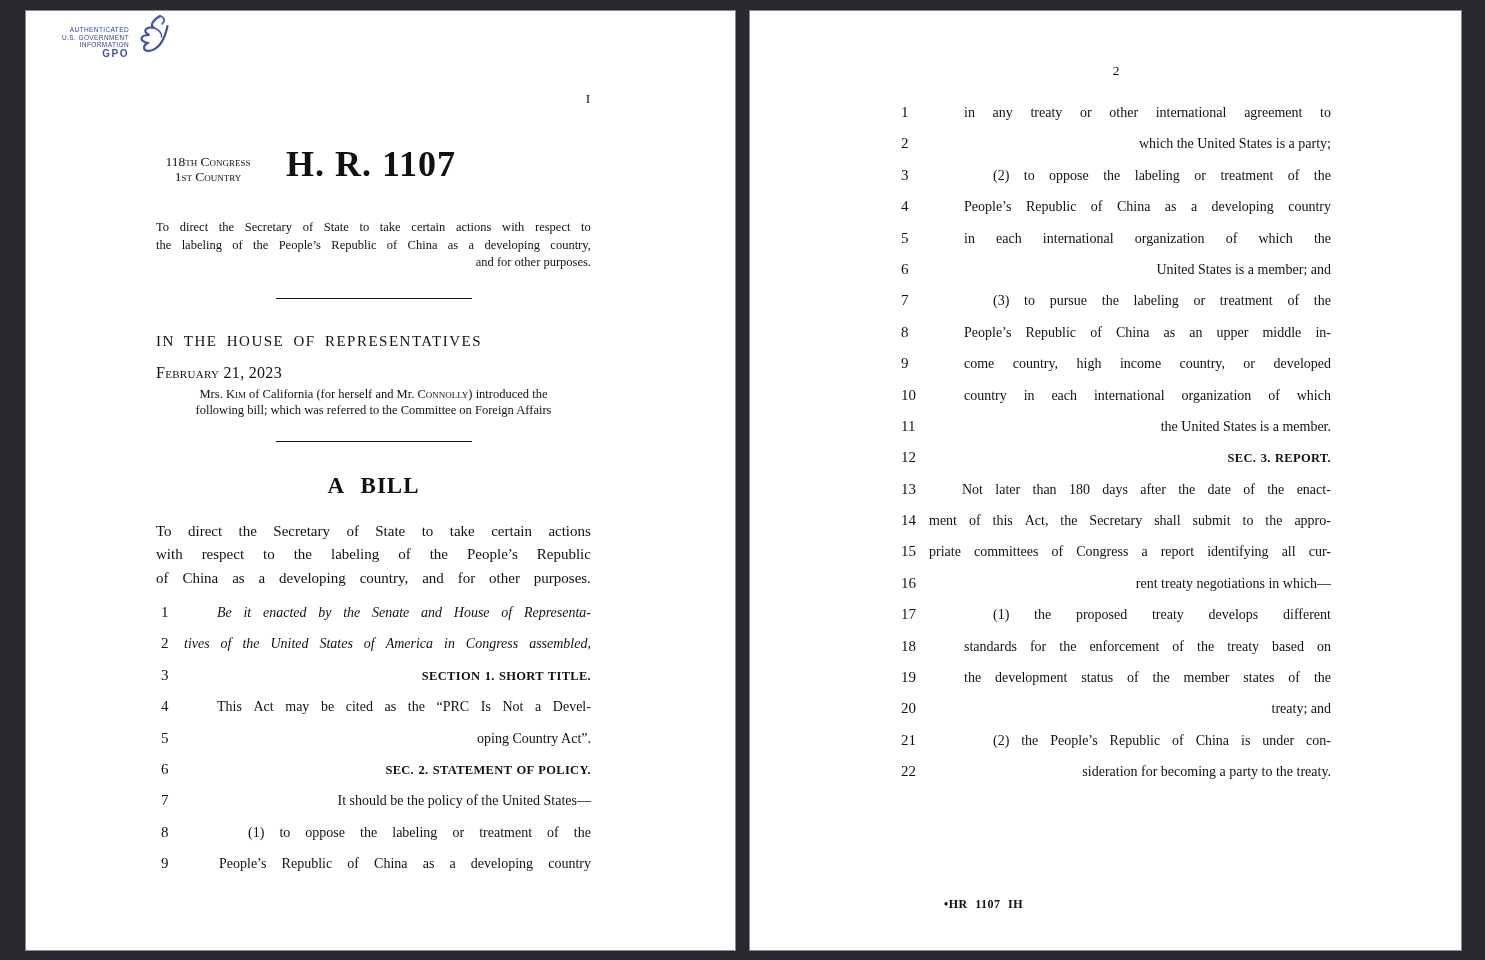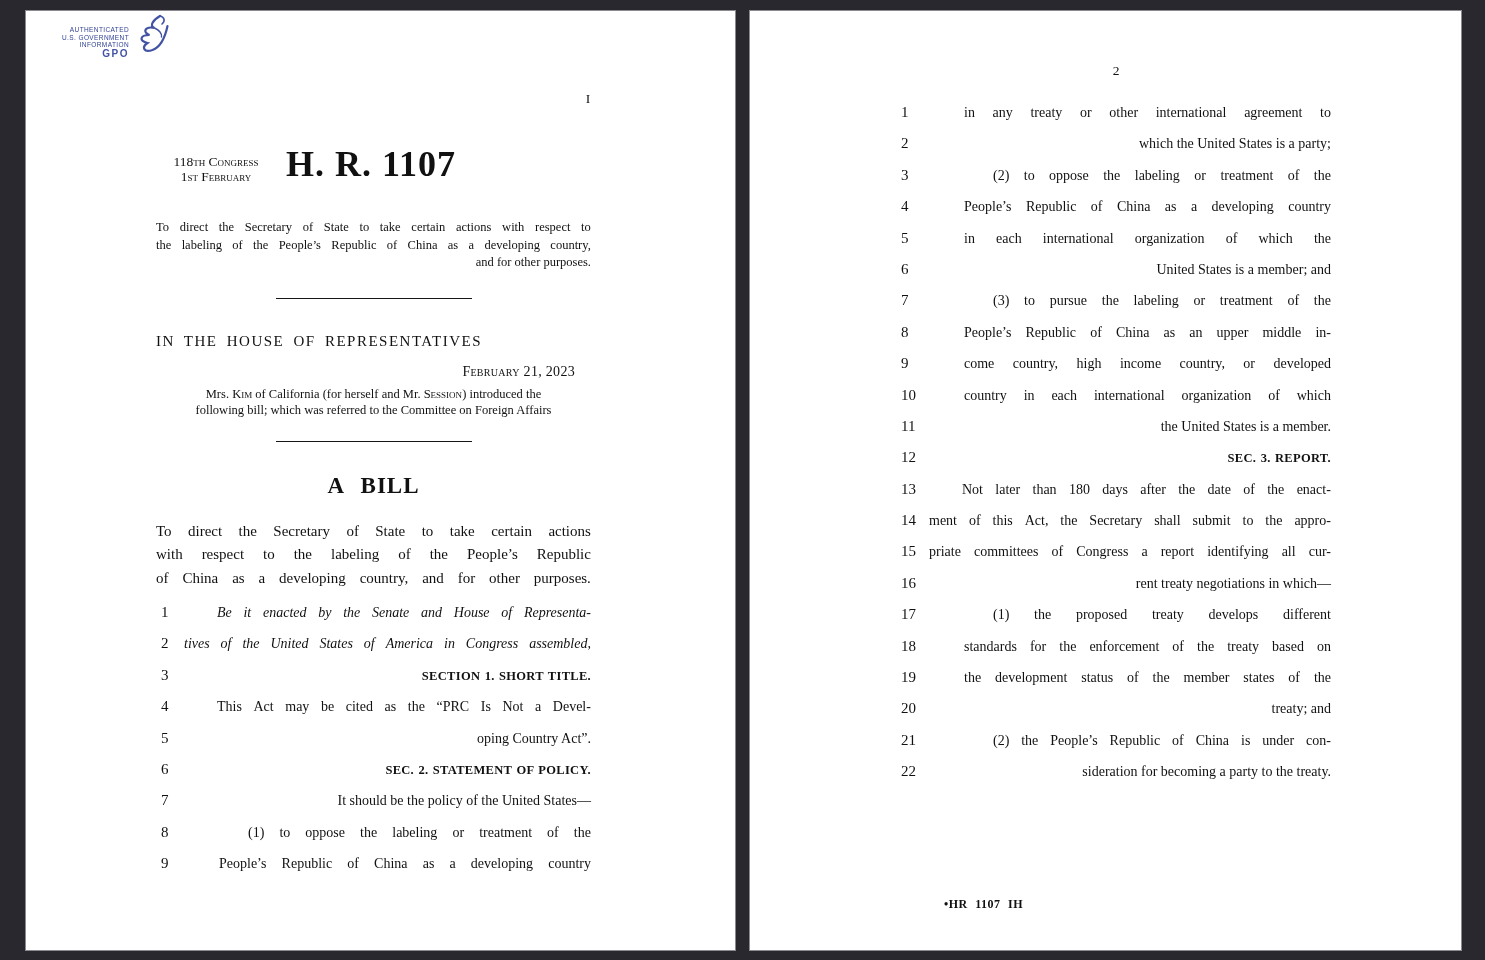--- a/index.html
+++ b/index.html
@@ -21,21 +21,21 @@
   .gpo-text{
     font-family:"Liberation Sans","DejaVu Sans",sans-serif;
     font-size:6.5px;line-height:7.5px;letter-spacing:.4px;
     color:#2f3f94;text-align:right;padding-top:9px;
   }
   .gpo-name{font-size:10px;letter-spacing:1.5px;margin-top:1px;color:#4353a4;font-weight:bold;}
 
   .version-mark{position:absolute;left:552px;top:80px;width:20px;text-align:center;font-size:13.5px;}
 
   .congress-block{
-    position:absolute;left:128px;top:143px;width:124px;text-align:center;
+    position:absolute;left:120px;top:143px;width:124px;text-align:center;
     font-variant:small-caps;font-size:13.5px;line-height:15px;
   }
   .bill-number{
     position:absolute;left:260px;top:132px;
     font-size:36px;font-weight:bold;letter-spacing:1px;white-space:nowrap;
   }
 
   .summary{position:absolute;left:130px;top:208px;width:435px;font-size:12.5px;}
   .summary .sline{height:17.6px;line-height:17.6px;}
   .bill-summary{position:absolute;left:130px;top:509px;width:435px;font-size:15px;}
@@ -43,22 +43,22 @@
 
   .rule{position:absolute;left:250px;width:196px;border-top:1.5px solid #161616;}
   .rule1{top:287px;}
   .rule2{top:430px;}
 
   .house-heading{
     position:absolute;left:130px;top:322px;width:435px;text-align:left;
     font-size:15px;letter-spacing:1.5px;word-spacing:4px;white-space:nowrap;
   }
   .date-line{
-    position:absolute;left:114px;top:353px;width:435px;text-align:right;
-    font-variant:small-caps;font-size:14px;letter-spacing:.3px;
+    position:absolute;left:130px;top:353px;width:435px;text-align:left;
+    font-variant:small-caps;font-size:16px;letter-spacing:.3px;
   }
   .intro{
     position:absolute;left:120px;top:375px;width:455px;text-align:center;
     font-size:12.5px;line-height:16.3px;
   }
   .sc{font-variant:small-caps;}
 
   .abill{
     position:absolute;left:130px;top:462px;width:435px;text-align:center;
     font-size:23px;font-weight:bold;letter-spacing:1px;word-spacing:10px;
@@ -103,21 +103,21 @@
       <path d="M27 3 C20 7 16 13 21.5 15 C12 13 9 19 16.5 22 C7 22 5.5 28 14.5 30 C8.5 34 10.5 40 19.5 37 C27.5 34 32 25 34.5 13" fill="none" stroke="#4353a4" stroke-width="2.2" stroke-linecap="round"></path>
       <path d="M27 3 C31.5 4 32.5 8 29 11" fill="none" stroke="#4353a4" stroke-width="1.6" stroke-linecap="round"></path>
       <path d="M21.5 15 C26 17 29 20 28.5 24" fill="none" stroke="#4353a4" stroke-width="1.4" stroke-linecap="round"></path>
     </svg>
   </div>
 
   <div class="version-mark">I</div>
 
   <div class="congress-block">
     <div>118th Congress</div>
-    <div>1st February</div>
+    <div>1st Country</div>
   </div>
 
   <div class="bill-number">H. R. 1107</div>
 
   <div class="summary">
 
       <div class="sline indent-none align-j">
         <span>To</span>
         <span>direct</span>
         <span>the</span>
@@ -151,21 +151,21 @@
       <div class="sline indent-hang align-l">and for other purposes.</div>
 
   </div>
 
   <div class="rule rule1"></div>
 
   <div class="house-heading">IN THE HOUSE OF REPRESENTATIVES</div>
   <div class="date-line">February 21, 2023</div>
 
   <div class="intro">
-    <div><span>Mrs. </span><span class="sc">Kim</span><span> of California (for herself and Mr. </span><span class="sc">Session</span><span>) introduced the</span></div>
+    <div><span>Mrs. </span><span class="sc">Kim</span><span> of California (for herself and Mr. </span><span class="sc">Connolly</span><span>) introduced the</span></div>
     <div>following bill; which was referred to the Committee on Foreign Affairs</div>
   </div>
 
   <div class="rule rule2"></div>
 
   <div class="abill">A BILL</div>
 
   <div class="bill-summary">
 
       <div class="sline indent-none align-j">

